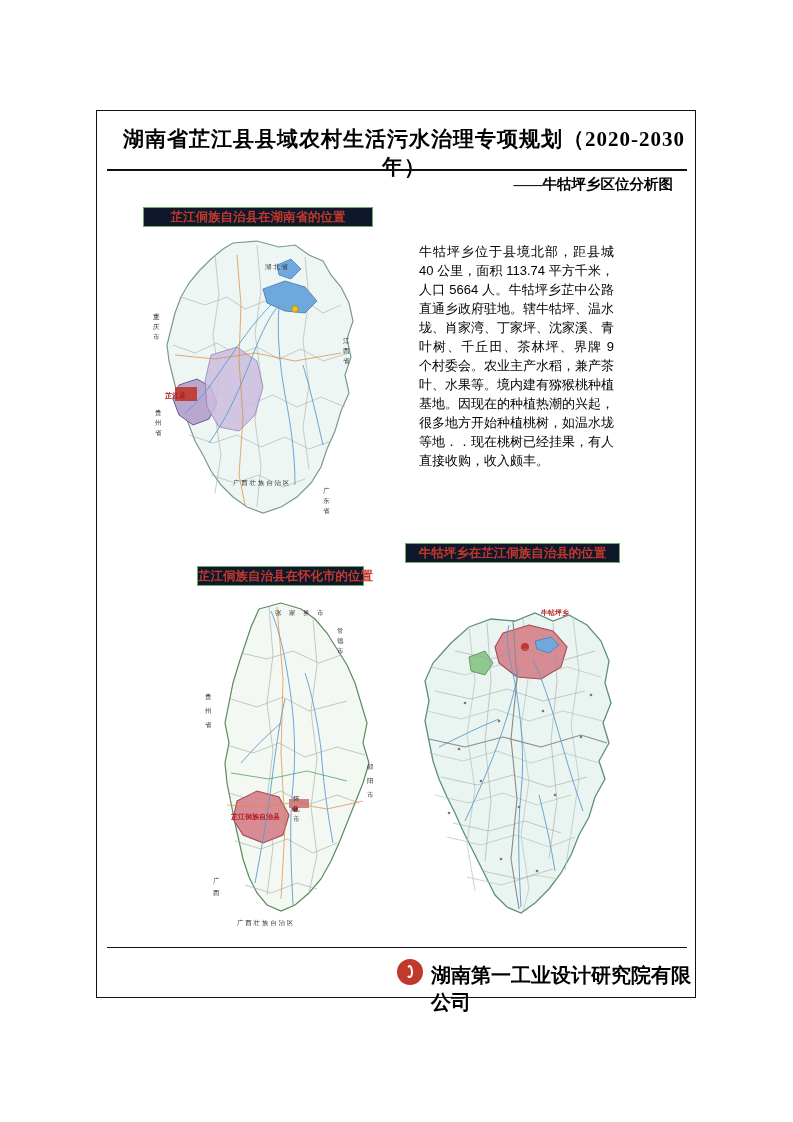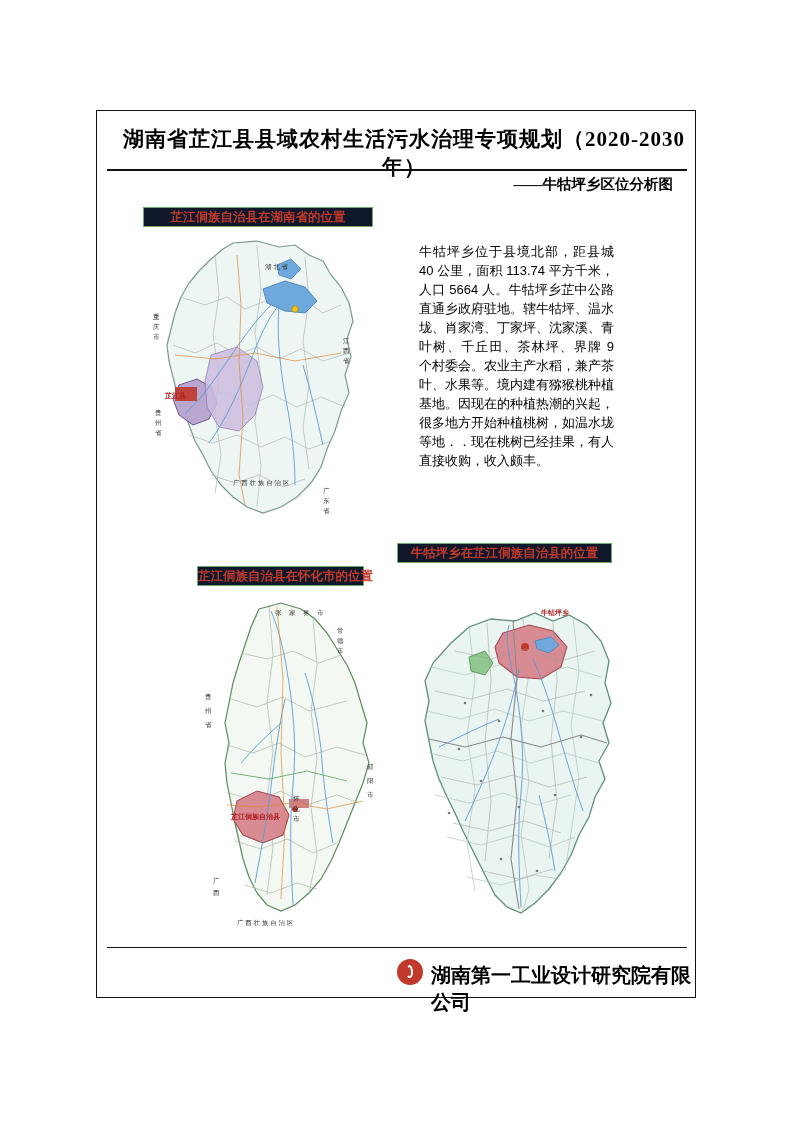--- a/index.html
+++ b/index.html
@@ -44,21 +44,21 @@
     font-size:12.5px;
     font-weight:bold;
     text-align:center;
     line-height:19px;
     height:20px;
     box-sizing:border-box;
     white-space:nowrap;
   }
   #banner-hunan{left:46px;top:96px;width:230px;}
   #banner-huaihua{left:100px;top:455px;width:167px;}
-  #banner-zhijiang{left:300px;top:432px;width:215px;}
+  #banner-zhijiang{left:308px;top:432px;width:215px;}
 
   
   .desc{
     position:absolute;
     left:322px;top:131px;width:195px;
     font-size:13px;line-height:19px;color:#000;
     text-align:justify;
     font-family:Liberation Sans, sans-serif;
   }
 

